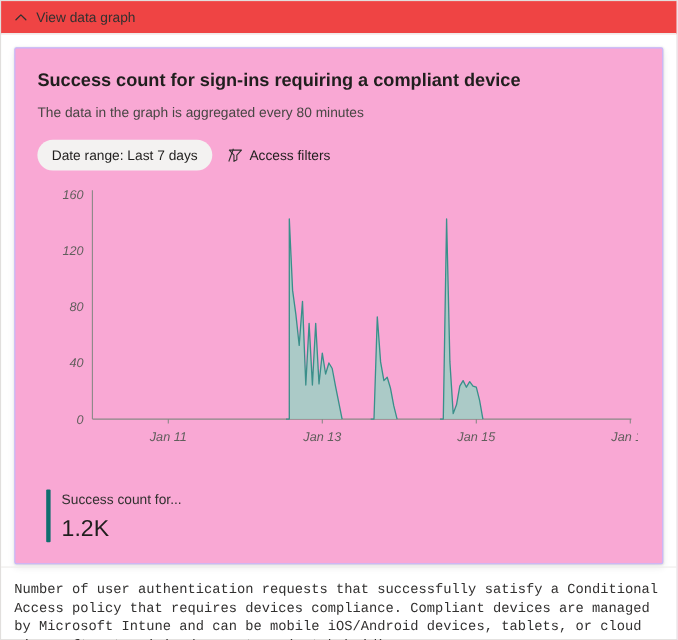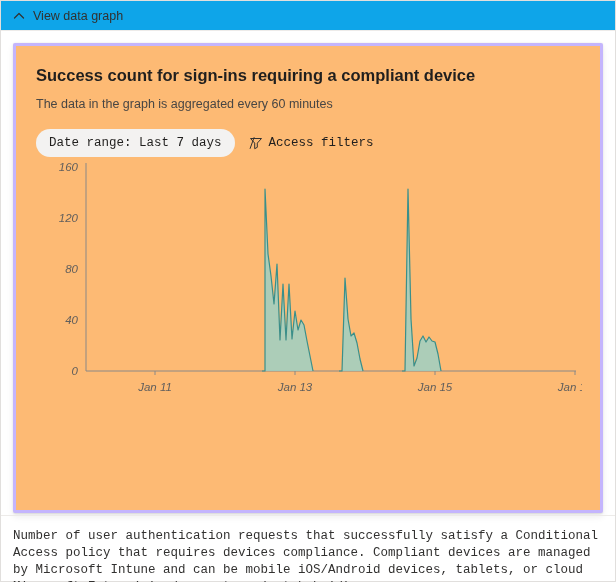--- a/index.html
+++ b/index.html
@@ -23,21 +23,21 @@
   }
 
   
   .panel-header {
     display: flex;
     align-items: center;
     height: 30px;
     padding: 0 10px;
     box-sizing: border-box;
     border-bottom: 1px solid #edebe9;
-    background: #0ea5e9;
+    background: #ef4444;
   }
   .chevron {
     width: 16px;
     height: 16px;
     display: inline-flex;
     align-items: center;
     justify-content: center;
     margin-right: 6px;
     color: #323130;
     cursor: pointer;
@@ -49,22 +49,22 @@
   }
 
   
   .card {
     position: absolute;
     left: 12px;
     top: 42px;
     width: 590px;
     height: 470px;
     box-sizing: border-box;
-    background: #fdba74;
-    border: 3px solid #c4b5fd;
+    background: #f9a8d4;
+    border: 1px solid #c4b5fd;
     border-radius: 2px;
     box-shadow: 0 0.6px 1.8px rgba(0,0,0,0.10), 0 3.2px 7.2px rgba(0,0,0,0.07);
     padding: 18px 20px 0 20px;
   }
   .card-title {
     font-size: 16.5px;
     font-weight: bold;
     color: #201f1e;
     margin: 0 0 10px 0;
     line-height: 22px;
@@ -73,22 +73,21 @@
     font-size: 12.5px;
     color: #484644;
     margin: 0 0 16px 0;
     line-height: 17px;
   }
 
   
   .filter-row {
     display: flex;
     align-items: center;
-    margin-bottom: 2px;
-    font-family: Liberation Mono, monospace;
+    margin-bottom: 14px;
   }
   .pill {
     display: inline-flex;
     align-items: center;
     height: 28px;
     padding: 0 13px;
     background: #f3f2f1;
     border-radius: 14px;
     font-size: 12.5px;
     color: #201f1e;
@@ -177,21 +176,21 @@
     <span class="chevron">
       <svg width="12" height="12" viewBox="0 0 12 12" aria-hidden="true">
         <polyline points="1.5,8 6,3.5 10.5,8" fill="none" stroke="#323130" stroke-width="1.2" stroke-linecap="round" stroke-linejoin="round"></polyline>
       </svg>
     </span>
     <span class="panel-header-title">View data graph</span>
   </div>
 
   <div class="card">
     <h2 class="card-title">Success count for sign-ins requiring a compliant device</h2>
-    <p class="card-subtitle">The data in the graph is aggregated every 60 minutes</p>
+    <p class="card-subtitle">The data in the graph is aggregated every 80 minutes</p>
 
     <div class="filter-row">
       <span class="pill">Date range: Last 7 days</span>
       <span class="reset-filters">
         <span class="filter-icon">
           <svg width="14" height="14" viewBox="0 0 14 14" aria-hidden="true">
             <path d="M1.5 2.5h11l-4.2 4.6v4.2l-2.6 1.4V7.1z" fill="none" stroke="#323130" stroke-width="1" stroke-linejoin="round"></path>
             <line x1="1" y1="12.8" x2="5.2" y2="1.2" stroke="#323130" stroke-width="1"></line>
           </svg>
         </span>
@@ -242,19 +241,26 @@
           <path d="M226,212 L229,212 L229,30 L232,95 L235,117 L238,145 L241,105 L244,181
                    L247,125 L250,181 L253,125 L256,180 L259,152 L262,171
                    L265,161 L268,166 L271,182 L274,197 L277,212
                    M303,212 L306,212 L309,119 L312,160 L315,177 L318,174 L321,184 L324,200 L327,212
                    M366,212 L369,212 L372,30 L375,160 L378,207 L381,199 L384,182
                    L387,177 L390,183 L393,178 L396,182 L399,183 L402,195 L405,212" fill="none" stroke="#3a8f8a" stroke-width="1.2" stroke-linejoin="round"></path>
         </g>
       </svg>
     </div>
 
+    <div class="legend-block">
+      <div class="legend-bar"></div>
+      <div class="legend-text">
+        <span class="legend-label">Success count for...</span>
+        <span class="legend-value">1.2K</span>
+      </div>
+    </div>
   </div>
 
   <div class="footer">
     <p>Number of user authentication requests that successfully satisfy a Conditional Access policy that requires devices compliance. Compliant devices are managed by Microsoft Intune and can be mobile iOS/Android devices, tablets, or cloud Microsoft Entra joined computers (not hybrid).</p>
   </div>
 
 </div>
 
 </body></html>

